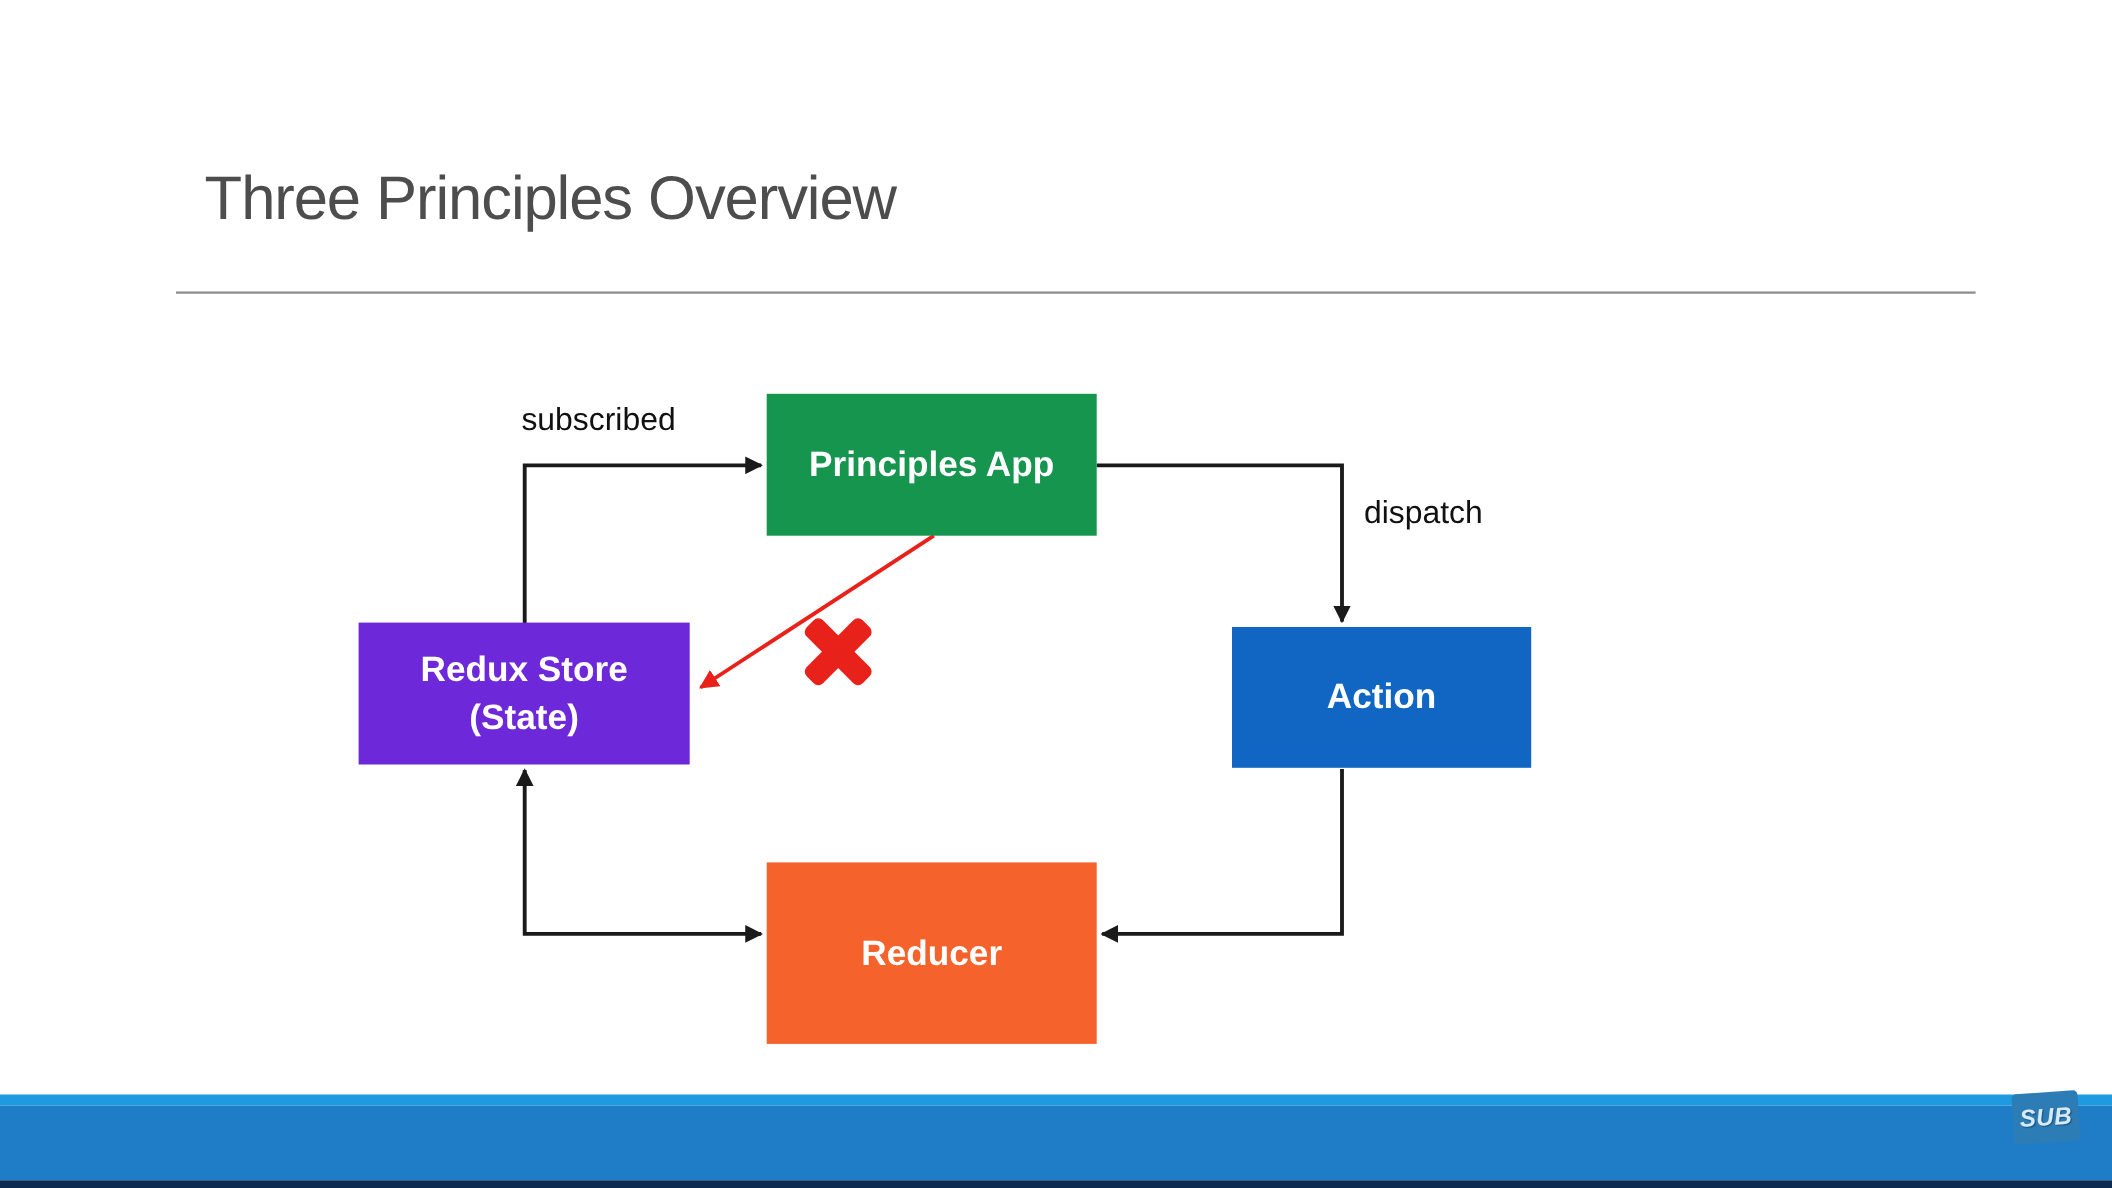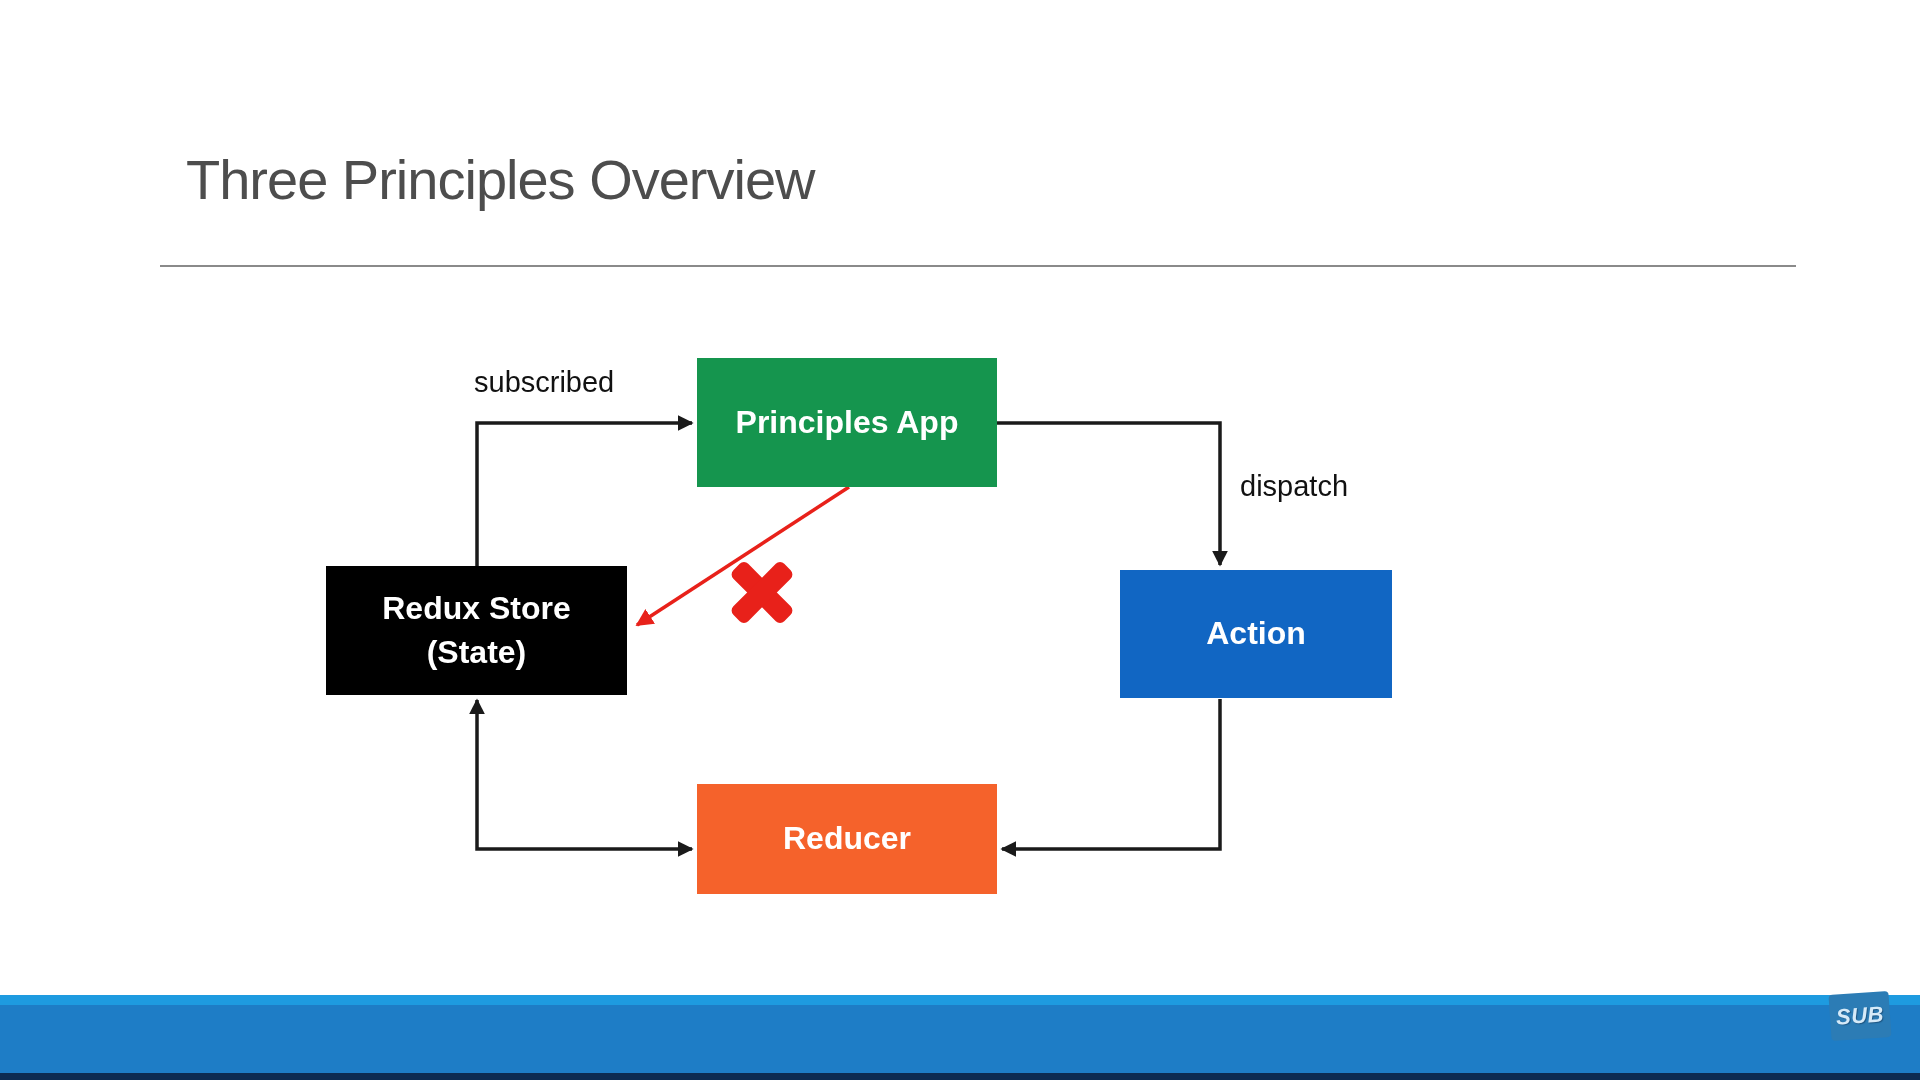--- a/index.html
+++ b/index.html
@@ -44,38 +44,38 @@
     color: #ffffff;
     font-size: 32px;
     font-weight: 600;
     text-align: center;
     line-height: 1.35;
     white-space: pre-line;
   }
   #node-app     { left: 697px;  top: 358px; width: 300px; height: 129px; }
   #node-store   { left: 326px;  top: 566px; width: 301px; height: 129px; }
   #node-action  { left: 1072px; top: 570px; width: 272px; height: 128px; margin-left: 48px; }
-  #node-reducer { left: 697px;  top: 784px; width: 300px; height: 110px; }
+  #node-reducer { left: 697px;  top: 784px; width: 300px; height: 165px; }
   
   #connector-layer {
     position: absolute;
     left: 0; top: 0;
     width: 1920px;
     height: 1080px;
     pointer-events: none;
   }
   
   .edge-label {
     position: absolute;
     font-size: 29px;
     color: #111111;
     white-space: nowrap;
   }
   #label-subscribed { left: 474px;  top: 366px; }
-  #label-dispatch   { left: 1240px; top: 470px; }
+  #label-dispatch   { left: 1240px; top: 450px; }
   
   .x-icon {
     position: absolute;
     left: 724px;
     top: 554px;
     width: 76px;
     height: 76px;
   }
   .x-icon .bar {
     position: absolute;
@@ -153,21 +153,21 @@
     <path d="M 849 487 L 637 625" fill="none" stroke="#E8211A" stroke-width="3.5" marker-end="url(#arrow-red)"></path>
   </svg>
 
   <div class="edge-label" id="label-subscribed">subscribed</div>
   <div class="edge-label" id="label-dispatch">dispatch</div>
 
   <div class="node" id="node-app" style="background-color: rgb(21, 149, 78);">
     <span>Principles App</span>
   </div>
 
-  <div class="node" id="node-store" style="background-color: #000000;">
+  <div class="node" id="node-store" style="background-color: #6d28d9;">
     <span>Redux Store
 (State)</span>
   </div>
 
   <div class="node" id="node-action" style="background-color: rgb(17, 102, 195);">
     <span>Action</span>
   </div>
 
   <div class="node" id="node-reducer" style="background-color: rgb(245, 98, 43);">
     <span>Reducer</span>

